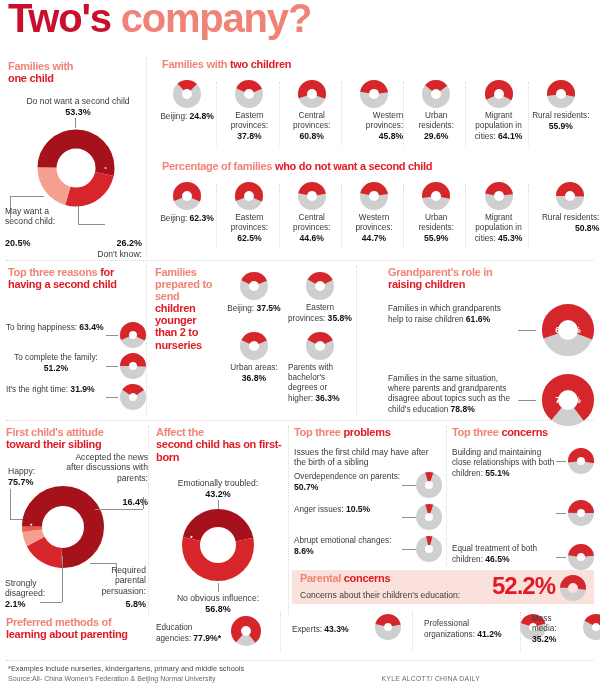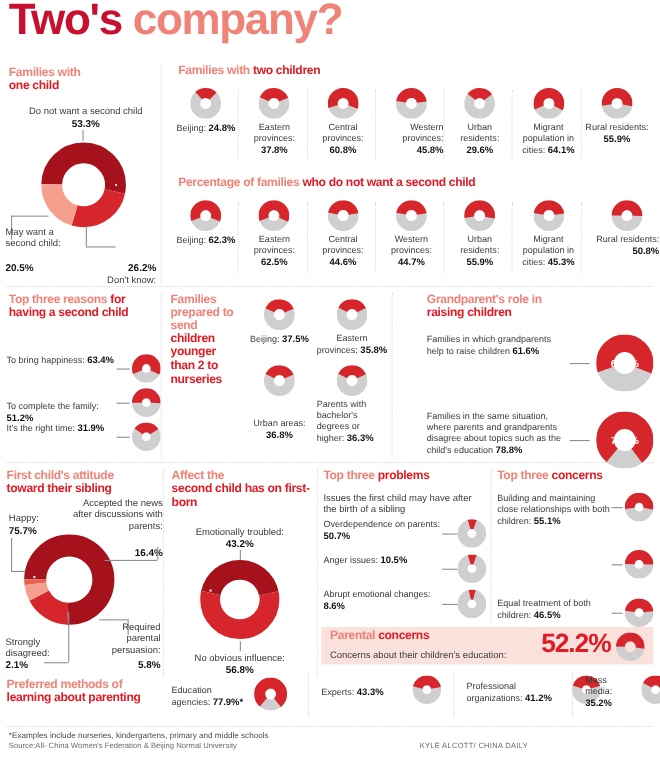--- a/index.html
+++ b/index.html
@@ -242,21 +242,21 @@
     <div id="reasons-list" style="position:absolute;left:6px;top:322px;width:140px;">
         <div style="position: relative; height: 31px;">
           <div class="lbl" style="position:absolute;left:0;top:0;width:100px;">To bring happiness: <b>63.4%</b></div>
           <div class="leader" style="left:100px;top:13px;width:12px;"></div>
           <div style="position:absolute;right:0;top:0;"><svg width="26" height="26" viewBox="0 0 26 26">
     <circle cx="13" cy="13" r="8.5" fill="none" stroke="#CFCFCF" stroke-width="9"></circle>
     <circle cx="13" cy="13" r="8.5" fill="none" stroke="#D7262B" stroke-width="9" stroke-dasharray="33.86 19.55" stroke-dashoffset="16.93" transform="rotate(-90 13 13)"></circle>
     </svg></div>
         </div>
         <div style="position: relative; height: 31px;">
-          <div class="lbl" style="position:absolute;left:0;top:12px;width:100px;">To complete the family: <b>51.2%</b></div>
+          <div class="lbl" style="position:absolute;left:0;top:0;width:100px;text-align:center;">To complete the family: <b>51.2%</b></div>
           <div class="leader" style="left:100px;top:13px;width:12px;"></div>
           <div style="position:absolute;right:0;top:0;"><svg width="26" height="26" viewBox="0 0 26 26">
     <circle cx="13" cy="13" r="8.5" fill="none" stroke="#CFCFCF" stroke-width="9"></circle>
     <circle cx="13" cy="13" r="8.5" fill="none" stroke="#D7262B" stroke-width="9" stroke-dasharray="27.34 26.06" stroke-dashoffset="13.67" transform="rotate(-90 13 13)"></circle>
     </svg></div>
         </div>
         <div style="position: relative; height: 31px;">
           <div class="lbl" style="position:absolute;left:0;top:0;width:100px;">It's the right time: <b>31.9%</b></div>
           <div class="leader" style="left:100px;top:13px;width:12px;"></div>
           <div style="position:absolute;right:0;top:0;"><svg width="26" height="26" viewBox="0 0 26 26">
@@ -291,21 +291,21 @@
           </div>
           <div class="lbl" style="margin-top:3px;">Eastern provinces: <b>35.8%</b></div>
         </div>
         <div style="position: absolute; left: 0px; top: 60px; width: 64px; text-align: center;">
           <div style="display:flex;justify-content:center;">
             <svg width="28" height="28" viewBox="0 0 28 28">
     <circle cx="14" cy="14" r="9.5" fill="none" stroke="#CFCFCF" stroke-width="9"></circle>
     <circle cx="14" cy="14" r="9.5" fill="none" stroke="#D7262B" stroke-width="9" stroke-dasharray="21.97 37.72" stroke-dashoffset="10.98" transform="rotate(-90 14 14)"></circle>
     </svg>
           </div>
-          <div class="lbl" style="margin-top:20px;">Urban areas: <b>36.8%</b></div>
+          <div class="lbl" style="margin-top:3px;">Urban areas: <b>36.8%</b></div>
         </div>
         <div style="position: absolute; left: 66px; top: 60px; width: 64px; text-align: left;">
           <div style="display:flex;justify-content:center;">
             <svg width="28" height="28" viewBox="0 0 28 28">
     <circle cx="14" cy="14" r="9.5" fill="none" stroke="#CFCFCF" stroke-width="9"></circle>
     <circle cx="14" cy="14" r="9.5" fill="none" stroke="#D7262B" stroke-width="9" stroke-dasharray="21.67 38.02" stroke-dashoffset="10.83" transform="rotate(-90 14 14)"></circle>
     </svg>
           </div>
           <div class="lbl" style="margin-top:3px;">Parents with bachelor's degrees or higher: <b>36.3%</b></div>
         </div>

